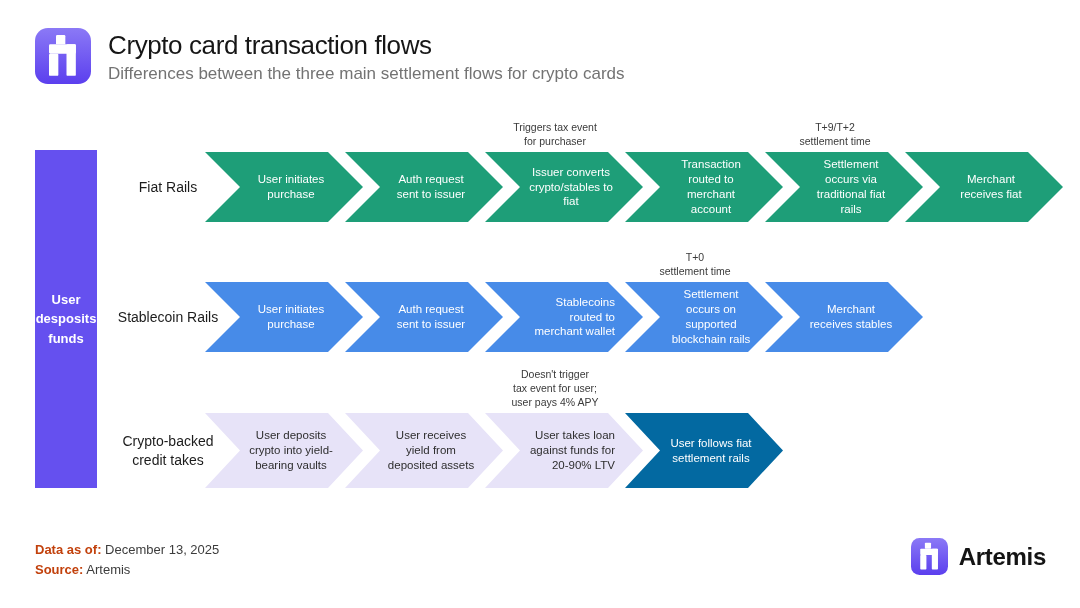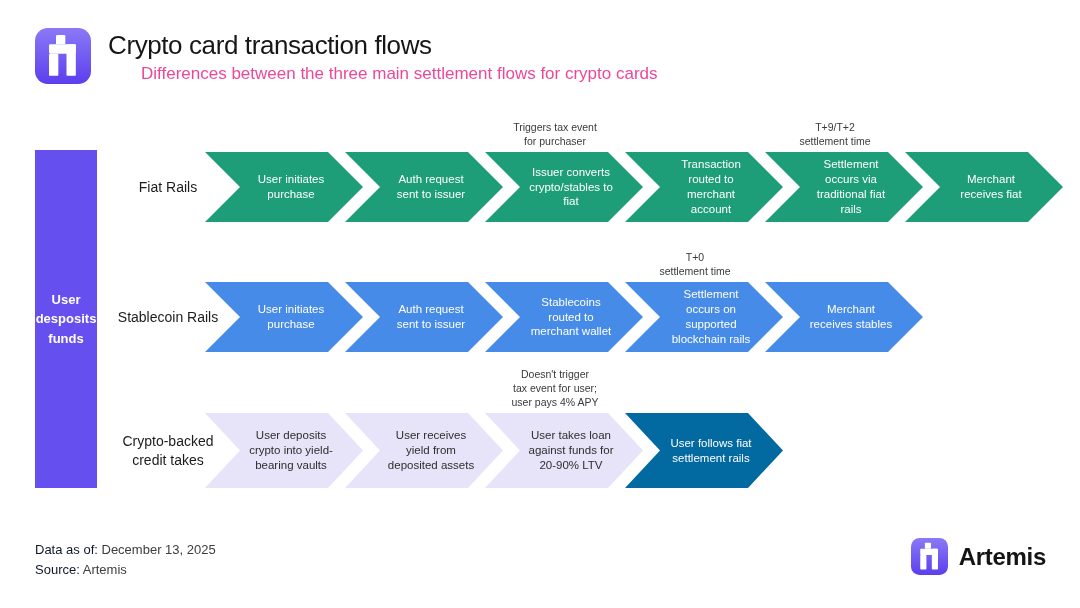--- a/index.html
+++ b/index.html
@@ -19,21 +19,21 @@
   .row-label{position:absolute;left:115px;width:106px;display:flex;align-items:center;
     justify-content:center;text-align:center;font-size:14px;color:#1C1C1C;line-height:1.35;}
   .chevron{position:absolute;box-sizing:border-box;display:flex;align-items:center;
     justify-content:center;text-align:center;font-size:11.5px;line-height:1.3;
     padding:0 28px 0 42px;
     clip-path:polygon(0 0,123px 0,158px 50%,123px 100%,0 100%,35px 50%);}
   .annotation{position:absolute;transform:translateX(-50%);text-align:center;
     font-size:10.5px;line-height:14px;color:#3A3A3A;white-space:nowrap;}
   
   .footnote{position:absolute;left:35px;top:540px;font-size:13px;color:#3C3C3C;line-height:20px;}
-  .footnote .b{font-weight:400;color:#0f172a;}
+  .footnote .b{font-weight:700;color:#c2410c;}
   .brand{position:absolute;right:34px;top:538px;display:flex;align-items:center;gap:11px;}
   .brand-logo{width:37px;height:37px;}
   .brand-name{font-size:24px;font-weight:700;color:#141414;letter-spacing:-0.3px;}
 </style>
 </head>
 <body>
 
 <div class="canvas">
 
   <div class="logo">
@@ -47,21 +47,21 @@
       <rect x="0" y="0" width="48" height="48" rx="11" fill="url(#lg1)"></rect>
       <g fill="#ffffff">
         <rect x="18" y="6" width="8" height="8" rx="1"></rect>
         <rect x="12" y="14" width="23" height="8" rx="1"></rect>
         <rect x="27" y="14" width="8" height="27" rx="1"></rect>
         <rect x="12" y="22" width="8" height="19" rx="1"></rect>
       </g>
     </svg>
   </div>
   <div class="page-title">Crypto card transaction flows</div>
-  <div class="page-subtitle" style="color: #ec4899; margin-left: 33px;">Differences between the three main settlement flows for crypto cards</div>
+  <div class="page-subtitle" style="color: #737373;">Differences between the three main settlement flows for crypto cards</div>
 
   <div class="deposit-bar" style="background: rgb(101, 80, 239);">
     <span>User desposits funds</span>
   </div>
   <div id="diagram">
       <div class="row-label" style="top: 152px; height: 70px;">Fiat Rails</div>
       <div class="chevron" style="left: 205px; top: 152px; width: 158px; height: 70px; background: rgb(30, 158, 120); color: rgb(255, 255, 255);">
         <span>User initiates purchase</span>
       </div>
       <div class="chevron" style="left: 345px; top: 152px; width: 158px; height: 70px; background: rgb(30, 158, 120); color: rgb(255, 255, 255);">
@@ -87,41 +87,41 @@
         <div>T+9/T+2</div>
         <div>settlement time</div>
       </div>
       <div class="row-label" style="top: 282px; height: 70px;">Stablecoin Rails</div>
       <div class="chevron" style="left: 205px; top: 282px; width: 158px; height: 70px; background: rgb(71, 139, 232); color: rgb(255, 255, 255);">
         <span>User initiates purchase</span>
       </div>
       <div class="chevron" style="left: 345px; top: 282px; width: 158px; height: 70px; background: rgb(71, 139, 232); color: rgb(255, 255, 255);">
         <span>Auth request sent to issuer</span>
       </div>
-      <div class="chevron" style="left: 485px; top: 282px; width: 158px; height: 70px; background: rgb(71, 139, 232); color: rgb(255, 255, 255);">
+      <div class="chevron" style="left: 485px; top: 282px; width: 158px; height: 70px; background: rgb(71, 139, 232); color: rgb(255, 255, 255); text-align: right;">
         <span>Stablecoins routed to merchant wallet</span>
       </div>
       <div class="chevron" style="left: 625px; top: 282px; width: 158px; height: 70px; background: rgb(71, 139, 232); color: rgb(255, 255, 255);">
         <span>Settlement occurs on supported blockchain rails</span>
       </div>
       <div class="chevron" style="left: 765px; top: 282px; width: 158px; height: 70px; background: rgb(71, 139, 232); color: rgb(255, 255, 255);">
         <span>Merchant receives stables</span>
       </div>
       <div class="annotation" style="left: 695px; top: 250px;">
         <div>T+0</div>
         <div>settlement time</div>
       </div>
       <div class="row-label" style="top: 413px; height: 75px;">Crypto-backed credit takes</div>
       <div class="chevron" style="left: 205px; top: 413px; width: 158px; height: 75px; background: rgb(231, 227, 248); color: rgb(46, 46, 46);">
         <span>User deposits crypto into yield-bearing vaults</span>
       </div>
       <div class="chevron" style="left: 345px; top: 413px; width: 158px; height: 75px; background: rgb(231, 227, 248); color: rgb(46, 46, 46);">
         <span>User receives yield from deposited assets</span>
       </div>
-      <div class="chevron" style="left: 485px; top: 413px; width: 158px; height: 75px; background: rgb(231, 227, 248); color: rgb(46, 46, 46);">
+      <div class="chevron" style="left: 485px; top: 413px; width: 158px; height: 75px; background: rgb(231, 227, 248); color: rgb(46, 46, 46); text-align: right;">
         <span>User takes loan against funds for 20-90% LTV</span>
       </div>
       <div class="chevron" style="left: 625px; top: 413px; width: 158px; height: 75px; background: #0369a1; color: rgb(255, 255, 255);">
         <span>User follows fiat settlement rails</span>
       </div>
       <div class="annotation" style="left: 555px; top: 367px;">
         <div>Doesn't trigger</div>
         <div>tax event for user;</div>
         <div>user pays 4% APY</div>
       </div>

